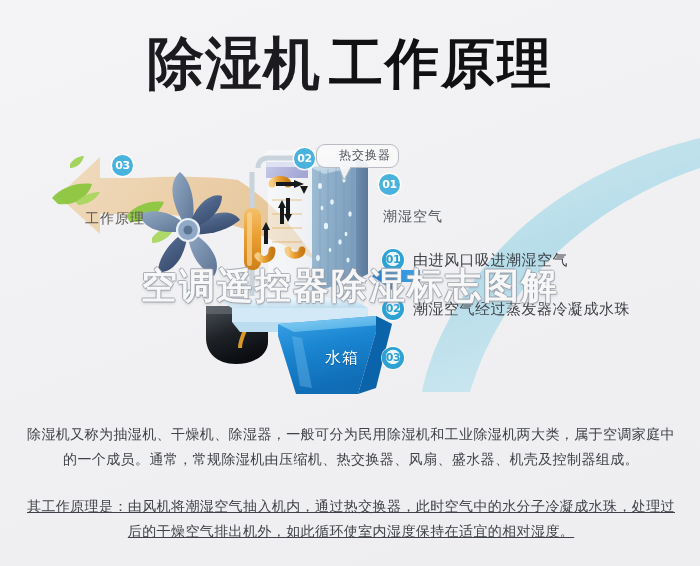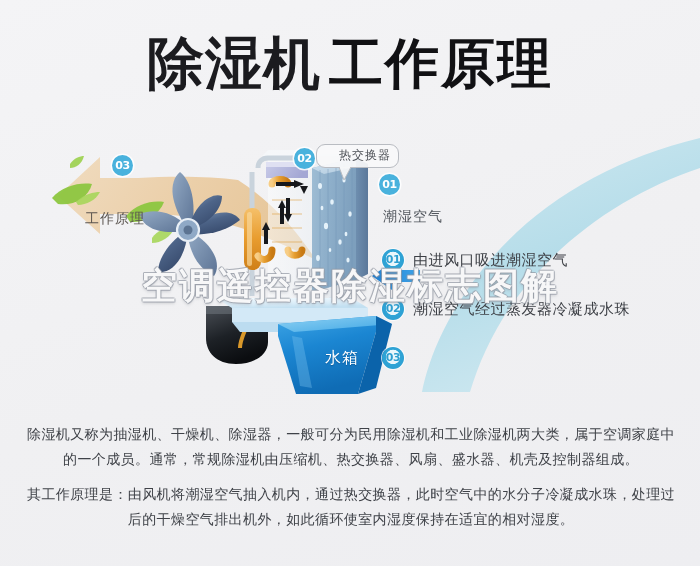--- a/index.html
+++ b/index.html
@@ -182,21 +182,21 @@
     width: 648px;
   }
   .copy p {
     margin: 0;
     font-size: 14px;
     line-height: 25px;
     color: #3f4248;
     letter-spacing: 0.4px;
     text-align: center;
   }
-  .copy p.second { margin-top: 10px; }
+  .copy p.second { margin-top: 22px; text-decoration: underline; }
 </style>
 </head>
 <body>
 
 <div id="page">
 
   <div class="title-wrap">
     <span class="title-a">除湿机</span><span class="title-b">工作原理</span>
   </div>
 

